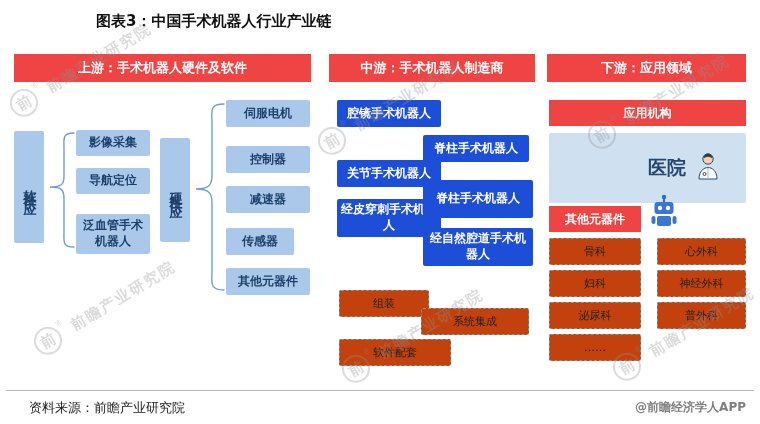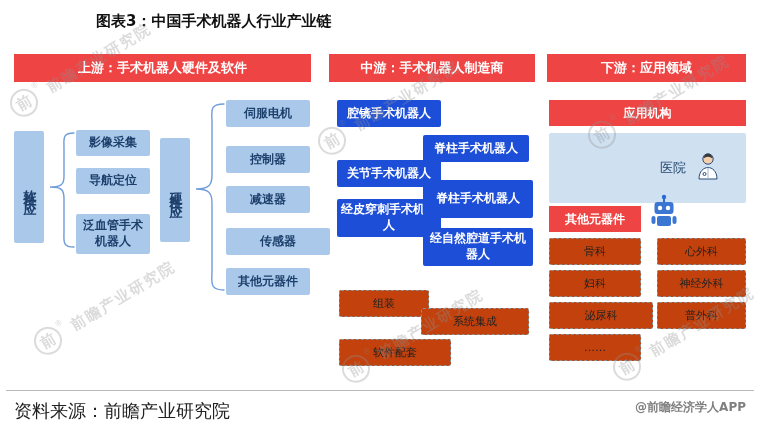--- a/index.html
+++ b/index.html
@@ -26,23 +26,23 @@
     border-radius:2px; line-height:1.3; padding:2px;
   }
   .dash {
     background:#c2410c; border:1px dashed #8f8f8f; color:#222; font-size:11px;
     display:flex; align-items:center; justify-content:center; border-radius:2px; z-index:1;
   }
   .hospital {
     background:#cfe0f1; border-radius:2px; display:flex; align-items:center;
     justify-content:flex-end; padding-right:26px; gap:10px; z-index:1;
   }
-  .hospital .hosp-label { color:#25476f; font-weight:normal; font-size:13px; }
+  .hospital .hosp-label { color:#25476f; font-weight:bold; font-size:19px; }
   .footer-line { border-top:1px solid #b9b9b9; z-index:1; }
-  .src { font-size:18px; color:#222; z-index:1; }
+  .src { font-size:13px; color:#222; z-index:1;margin-left:15px; }
   .credit { font-size:12px; color:#7f7f7f; font-weight:bold; text-align:right; z-index:1; }
   .connector-svg { left:0; top:0; z-index:0; pointer-events:none; }
   .wm {
     position:absolute; display:flex; align-items:center; gap:6px;
     color:rgba(145,145,145,0.33); transform:rotate(-31deg); transform-origin:left center;
     pointer-events:none; z-index:6; white-space:nowrap;
   }
   .wm .circ {
     width:28px; height:28px; border:2px solid rgba(145,145,145,0.33); border-radius:50%;
     display:flex; align-items:center; justify-content:center; font-size:15px; font-weight:bold;
@@ -69,21 +69,21 @@
 
 <div class="abs lb vert" style="left:14px; top:131px; width:30px; height:112px;">软件供应</div>
 <div class="abs lb" style="left:76px; top:130px; width:74px; height:26px;">影像采集</div>
 <div class="abs lb" style="left:76px; top:168px; width:74px; height:26px;">导航定位</div>
 <div class="abs lb" style="left:76px; top:214px; width:74px; height:40px;">泛血管手术机器人</div>
 
 <div class="abs lb vert" style="left:160px; top:138px; width:30px; height:104px;">硬件供应</div>
 <div class="abs lb" style="left:226px; top:100px; width:84px; height:27px;">伺服电机</div>
 <div class="abs lb" style="left:226px; top:146px; width:84px; height:27px;">控制器</div>
 <div class="abs lb" style="left:226px; top:186px; width:84px; height:27px;">减速器</div>
-<div class="abs lb" style="left:226px; top:228px; width:104px; height:27px;text-align:right;">传感器</div>
+<div class="abs lb" style="left:226px; top:228px; width:68px; height:27px;text-align:right;">传感器</div>
 <div class="abs lb" style="left:226px; top:268px; width:84px; height:27px;">其他元器件</div>
 
 <div class="abs prod z1" style="left:337px; top:100px; width:104px; height:27px;">腔镜手术机器人</div>
 <div class="abs prod z2" style="left:423px; top:135px; width:106px; height:27px;">脊柱手术机器人</div>
 <div class="abs prod z1" style="left:337px; top:160px; width:104px; height:27px;">关节手术机器人</div>
 <div class="abs prod z2" style="left:423px; top:180px; width:110px; height:38px;">脊柱手术机器人</div>
 <div class="abs prod z1" style="left:337px; top:199px; width:104px; height:38px;">经皮穿刺手术机器人</div>
 <div class="abs prod z2" style="left:423px; top:228px; width:110px; height:38px;">经自然腔道手术机器人</div>
 
 <div class="abs dash" style="left:339px; top:290px; width:90px; height:27px;">组装</div>
@@ -117,21 +117,21 @@
     <rect x="7" y="22" width="14" height="10" rx="2" fill="#3b76d2"></rect>
     <rect x="1.5" y="22" width="4" height="8" rx="2" fill="#3b76d2"></rect>
     <rect x="22.5" y="22" width="4" height="8" rx="2" fill="#3b76d2"></rect>
   </svg>
 </div>
 
 <div class="abs dash" style="left:549px; top:238px; width:92px; height:27px;">骨科</div>
 <div class="abs dash" style="left:657px; top:238px; width:89px; height:27px;text-align:right;">心外科</div>
 <div class="abs dash" style="left:549px; top:270px; width:92px; height:27px;">妇科</div>
 <div class="abs dash" style="left:657px; top:270px; width:89px; height:27px;">神经外科</div>
-<div class="abs dash" style="left:549px; top:302px; width:104px; height:27px;">泌尿科</div>
+<div class="abs dash" style="left:549px; top:302px; width:92px; height:27px;">泌尿科</div>
 <div class="abs dash" style="left:657px; top:302px; width:89px; height:27px;">普外科</div>
 <div class="abs dash" style="left:549px; top:334px; width:92px; height:27px;">……</div>
 
 <div class="abs footer-line" style="left:6px; top:390px; width:748px; height:1px;"></div>
 <div class="abs src" style="left:14px; top:399px;">资料来源：前瞻产业研究院</div>
 <div class="abs credit" style="right:14px; top:399px;">@前瞻经济学人APP</div>
 
 <div class="wm" style="left:12px; top:96px;">
   <span class="circ">前</span>
     <span class="wreg">®</span>

